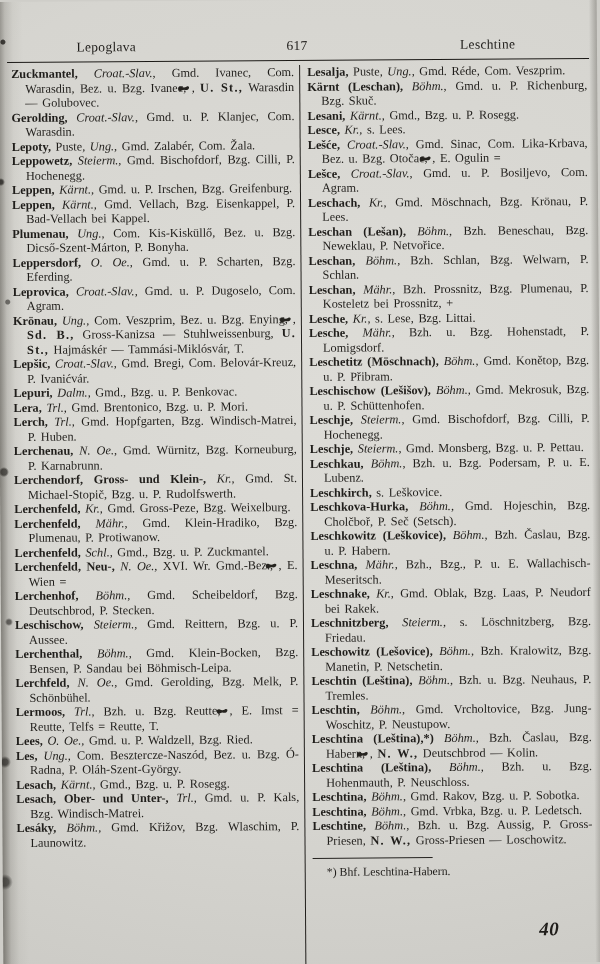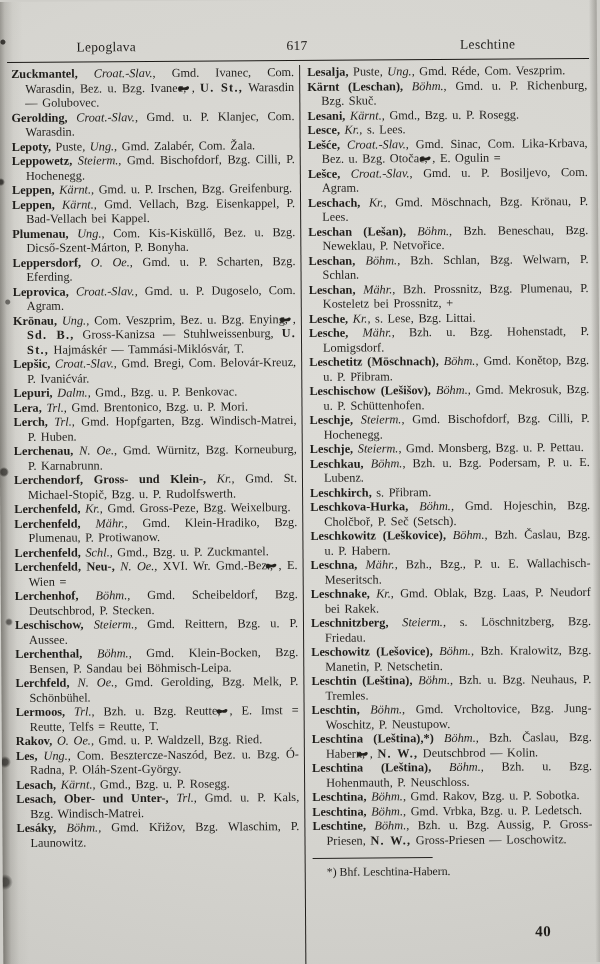--- a/index.html
+++ b/index.html
@@ -66,22 +66,22 @@
   .bs{font-weight:bold;letter-spacing:1.2px;}
   .horn{display:inline-block;vertical-align:-1px;line-height:0;}
   .horn svg{display:inline-block;}
   .footnote-rule{
     width:120px;border-top:1.2px solid #24221f;margin:10px 0 6px 0;
   }
   .footnote{
     font-size:11.8px;line-height:14px;padding-left:14px;
   }
   .sheet-number{
-    position:absolute;right:52px;bottom:22px;
-    font-size:15px;font-weight:bold;letter-spacing:.5px;
+    position:absolute;right:44px;bottom:22px;
+    font-size:19px;font-weight:bold;letter-spacing:.5px;font-style:italic;
   }
 </style>
 </head>
 <body>
 
 <div class="sheet">
   <div class="edge-left"></div>
   <div class="edge-right"></div>
 
   <div class="header">
@@ -120,21 +120,21 @@
           <div class="entry"><span class="b">Lerchenfeld, Neu-,</span><span class="n"> </span><span class="i">N. Oe.</span><span class="n">, XVI. Wr. Gmd.-Bez., </span><span class="horn"><svg width="13" height="8" viewBox="0 0 13 8">
                 <path d="M1.2 4.2 C0.8 2.2 2.6 0.9 4.3 1.9 C5.8 2.8 7.6 2.9 9.2 1.9 C10.8 0.9 12.3 1.8 11.7 3.4 C11.2 4.9 9.3 5.6 7.3 5.1 C5.6 4.7 4.2 6.6 2.6 6.1 C1.7 5.8 1.4 5.1 1.2 4.2 Z" fill="#25231f"></path>
               </svg></span><span class="n">, E. Wien =</span></div>
           <div class="entry"><span class="b">Lerchenhof,</span><span class="n"> </span><span class="i">Böhm.</span><span class="n">, Gmd. Scheibeldorf, Bzg. Deutschbrod, P. Stecken.</span></div>
           <div class="entry"><span class="b">Leschischow,</span><span class="n"> </span><span class="i">Steierm.</span><span class="n">, Gmd. Reittern, Bzg. u. P. Aussee.</span></div>
           <div class="entry"><span class="b">Lerchenthal,</span><span class="n"> </span><span class="i">Böhm.</span><span class="n">, Gmd. Klein-Bocken, Bzg. Bensen, P. Sandau bei Böhmisch-Leipa.</span></div>
           <div class="entry"><span class="b">Lerchfeld,</span><span class="n"> </span><span class="i">N. Oe.</span><span class="n">, Gmd. Gerolding, Bzg. Melk, P. Schönbühel.</span></div>
           <div class="entry"><span class="b">Lermoos,</span><span class="n"> </span><span class="i">Trl.</span><span class="n">, Bzh. u. Bzg. Reutte, </span><span class="horn"><svg width="13" height="8" viewBox="0 0 13 8">
                 <path d="M1.2 4.2 C0.8 2.2 2.6 0.9 4.3 1.9 C5.8 2.8 7.6 2.9 9.2 1.9 C10.8 0.9 12.3 1.8 11.7 3.4 C11.2 4.9 9.3 5.6 7.3 5.1 C5.6 4.7 4.2 6.6 2.6 6.1 C1.7 5.8 1.4 5.1 1.2 4.2 Z" fill="#25231f"></path>
               </svg></span><span class="n">, E. Imst = Reutte, Telfs = Reutte, T.</span></div>
-          <div class="entry"><span class="b">Rakov,</span><span class="n"> </span><span class="i">O. Oe.</span><span class="n">, Gmd. u. P. Waldzell, Bzg. Ried.</span></div>
+          <div class="entry"><span class="b">Lees,</span><span class="n"> </span><span class="i">O. Oe.</span><span class="n">, Gmd. u. P. Waldzell, Bzg. Ried.</span></div>
           <div class="entry"><span class="b">Les,</span><span class="n"> </span><span class="i">Ung.</span><span class="n">, Com. Besztercze-Naszód, Bez. u. Bzg. Ó-Radna, P. Oláh-Szent-György.</span></div>
           <div class="entry"><span class="b">Lesach,</span><span class="n"> </span><span class="i">Kärnt.</span><span class="n">, Gmd., Bzg. u. P. Rosegg.</span></div>
           <div class="entry"><span class="b">Lesach, Ober- und Unter-,</span><span class="n"> </span><span class="i">Trl.</span><span class="n">, Gmd. u. P. Kals, Bzg. Windisch-Matrei.</span></div>
           <div class="entry"><span class="b">Lesáky,</span><span class="n"> </span><span class="i">Böhm.</span><span class="n">, Gmd. Křižov, Bzg. Wlaschim, P. Launowitz.</span></div>
         </div>
     </div>
     <div class="col col-right">
       <div class="entries" id="col-right">
           <div class="entry"><span class="b">Lesalja,</span><span class="n"> Puste, </span><span class="i">Ung.</span><span class="n">, Gmd. Réde, Com. Veszprim.</span></div>
           <div class="entry"><span class="b">Kärnt (Leschan),</span><span class="n"> </span><span class="i">Böhm.</span><span class="n">, Gmd. u. P. Richenburg, Bzg. Skuč.</span></div>
@@ -148,21 +148,21 @@
           <div class="entry"><span class="b">Leschan (Lešan),</span><span class="n"> </span><span class="i">Böhm.</span><span class="n">, Bzh. Beneschau, Bzg. Neweklau, P. Netvořice.</span></div>
           <div class="entry"><span class="b">Leschan,</span><span class="n"> </span><span class="i">Böhm.</span><span class="n">, Bzh. Schlan, Bzg. Welwarn, P. Schlan.</span></div>
           <div class="entry"><span class="b">Leschan,</span><span class="n"> </span><span class="i">Mähr.</span><span class="n">, Bzh. Prossnitz, Bzg. Plumenau, P. Kosteletz bei Prossnitz, +</span></div>
           <div class="entry"><span class="b">Lesche,</span><span class="n"> </span><span class="i">Kr.</span><span class="n">, s. Lese, Bzg. Littai.</span></div>
           <div class="entry"><span class="b">Lesche,</span><span class="n"> </span><span class="i">Mähr.</span><span class="n">, Bzh. u. Bzg. Hohenstadt, P. Lomigsdorf.</span></div>
           <div class="entry"><span class="b">Leschetitz (Möschnach),</span><span class="n"> </span><span class="i">Böhm.</span><span class="n">, Gmd. Konětop, Bzg. u. P. Přibram.</span></div>
           <div class="entry"><span class="b">Leschischow (Lešišov),</span><span class="n"> </span><span class="i">Böhm.</span><span class="n">, Gmd. Mekrosuk, Bzg. u. P. Schüttenhofen.</span></div>
           <div class="entry"><span class="b">Leschje,</span><span class="n"> </span><span class="i">Steierm.</span><span class="n">, Gmd. Bischofdorf, Bzg. Cilli, P. Hochenegg.</span></div>
           <div class="entry"><span class="b">Leschje,</span><span class="n"> </span><span class="i">Steierm.</span><span class="n">, Gmd. Monsberg, Bzg. u. P. Pettau.</span></div>
           <div class="entry"><span class="b">Leschkau,</span><span class="n"> </span><span class="i">Böhm.</span><span class="n">, Bzh. u. Bzg. Podersam, P. u. E. Lubenz.</span></div>
-          <div class="entry"><span class="b">Leschkirch,</span><span class="n"> s. Přibram.</span></div>
+          <div class="entry"><span class="b">Leschkirch,</span><span class="n"> s. Leškovice.</span></div>
           <div class="entry"><span class="b">Leschkova-Hurka,</span><span class="n"> </span><span class="i">Böhm.</span><span class="n">, Gmd. Hojeschin, Bzg. Cholčboř, P. Seč (Setsch).</span></div>
           <div class="entry"><span class="b">Leschkowitz (Leškovice),</span><span class="n"> </span><span class="i">Böhm.</span><span class="n">, Bzh. Časlau, Bzg. u. P. Habern.</span></div>
           <div class="entry"><span class="b">Leschna,</span><span class="n"> </span><span class="i">Mähr.</span><span class="n">, Bzh., Bzg., P. u. E. Wallachisch-Meseritsch.</span></div>
           <div class="entry"><span class="b">Leschnake,</span><span class="n"> </span><span class="i">Kr.</span><span class="n">, Gmd. Oblak, Bzg. Laas, P. Neudorf bei Rakek.</span></div>
           <div class="entry"><span class="b">Leschnitzberg,</span><span class="n"> </span><span class="i">Steierm.</span><span class="n">, s. Löschnitzberg, Bzg. Friedau.</span></div>
           <div class="entry"><span class="b">Leschowitz (Lešovice),</span><span class="n"> </span><span class="i">Böhm.</span><span class="n">, Bzh. Kralowitz, Bzg. Manetin, P. Netschetin.</span></div>
           <div class="entry"><span class="b">Leschtin (Leština),</span><span class="n"> </span><span class="i">Böhm.</span><span class="n">, Bzh. u. Bzg. Neuhaus, P. Tremles.</span></div>
           <div class="entry"><span class="b">Leschtin,</span><span class="n"> </span><span class="i">Böhm.</span><span class="n">, Gmd. Vrcholtovice, Bzg. Jung-Woschitz, P. Neustupow.</span></div>
           <div class="entry"><span class="b">Leschtina (Leština),*)</span><span class="n"> </span><span class="i">Böhm.</span><span class="n">, Bzh. Časlau, Bzg. Habern, </span><span class="horn"><svg width="13" height="8" viewBox="0 0 13 8">
                 <path d="M1.2 4.2 C0.8 2.2 2.6 0.9 4.3 1.9 C5.8 2.8 7.6 2.9 9.2 1.9 C10.8 0.9 12.3 1.8 11.7 3.4 C11.2 4.9 9.3 5.6 7.3 5.1 C5.6 4.7 4.2 6.6 2.6 6.1 C1.7 5.8 1.4 5.1 1.2 4.2 Z" fill="#25231f"></path>

